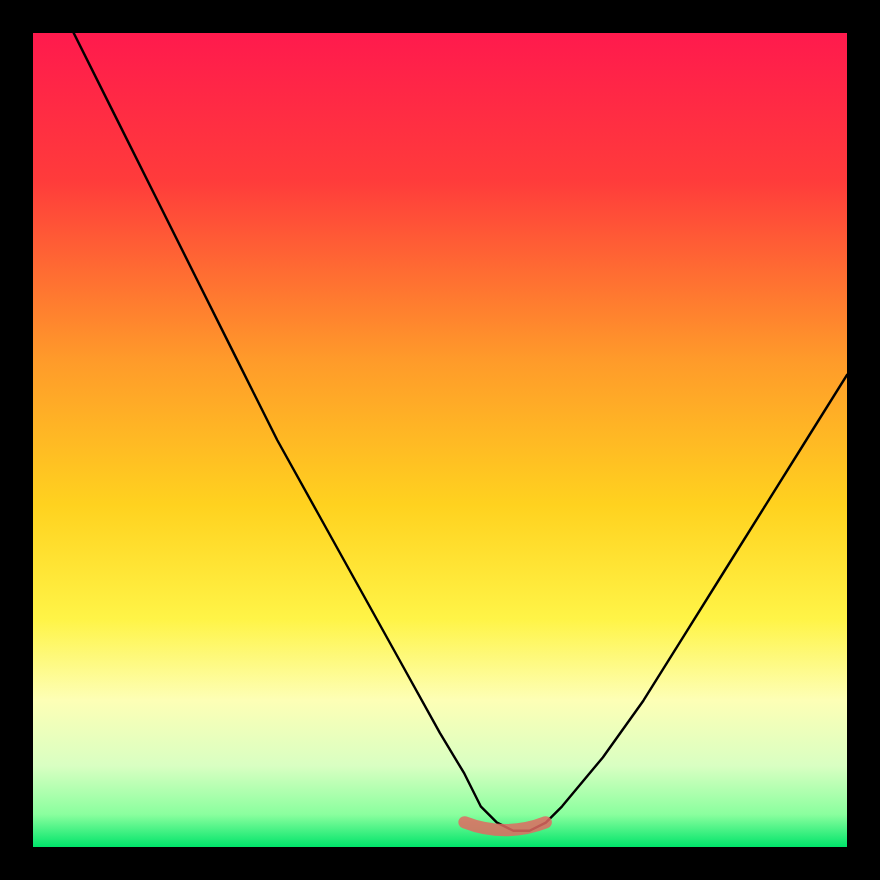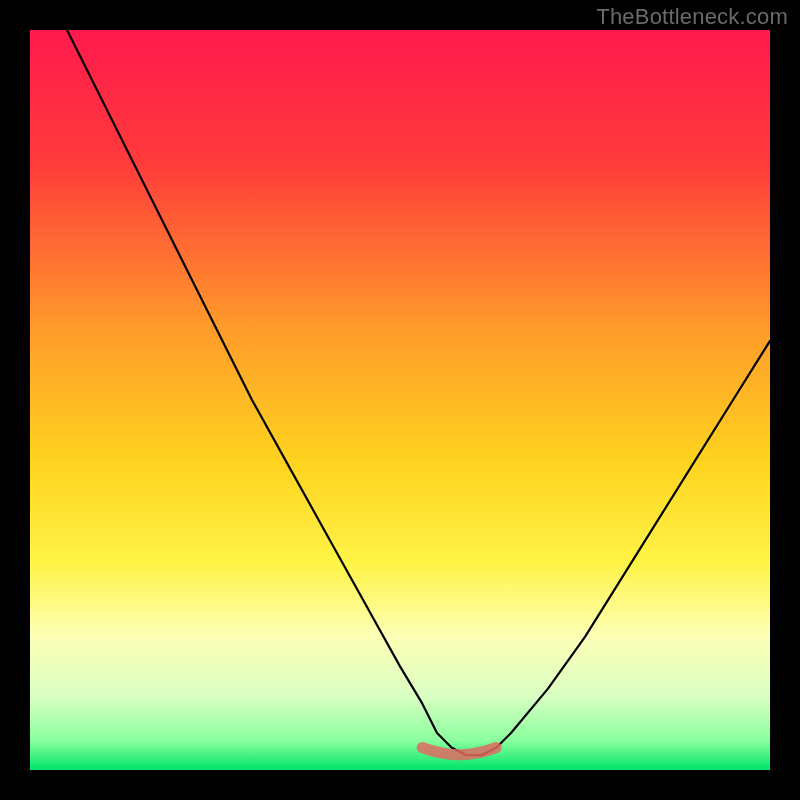--- a/index.html
+++ b/index.html
@@ -47,21 +47,20 @@
     width: 100%;
     height: 100%;
     z-index: 10;
   }
 </style>
 </head>
 <body>
 
 <div class="frame">
 
-  <div class="watermark">TheBottleneck.com</div>
 
   <div class="plot">
 
     <svg class="gradient" viewBox="0 0 740 740" preserveAspectRatio="none">
       <defs>
         <linearGradient id="bg-grad" x1="0" y1="0" x2="0" y2="1">
             <stop offset="0%" stop-color="#ff1a4d"></stop>
             <stop offset="18%" stop-color="#ff3b3b"></stop>
             <stop offset="40%" stop-color="#ff9a2a"></stop>
             <stop offset="58%" stop-color="#ffd21f"></stop>

